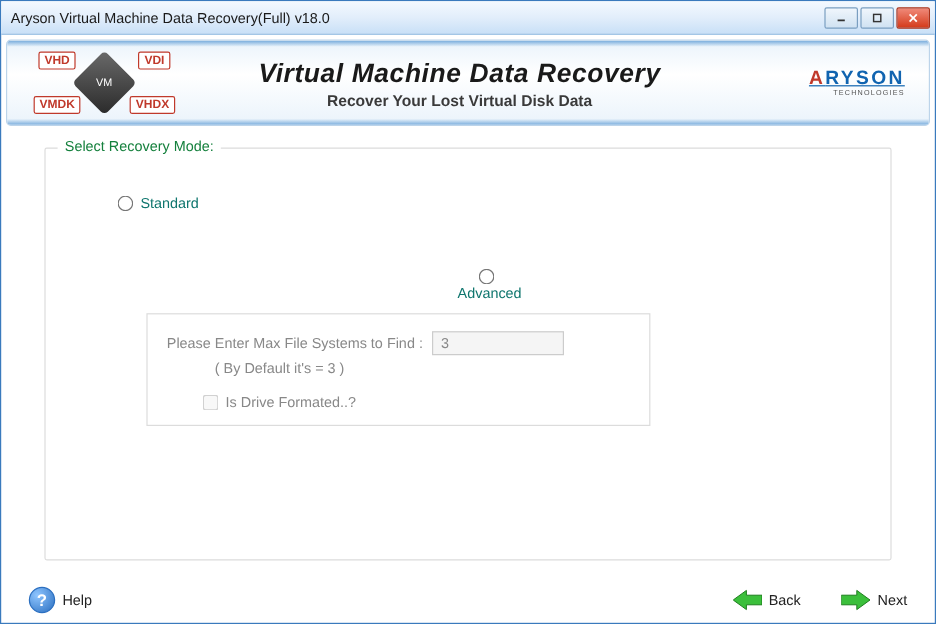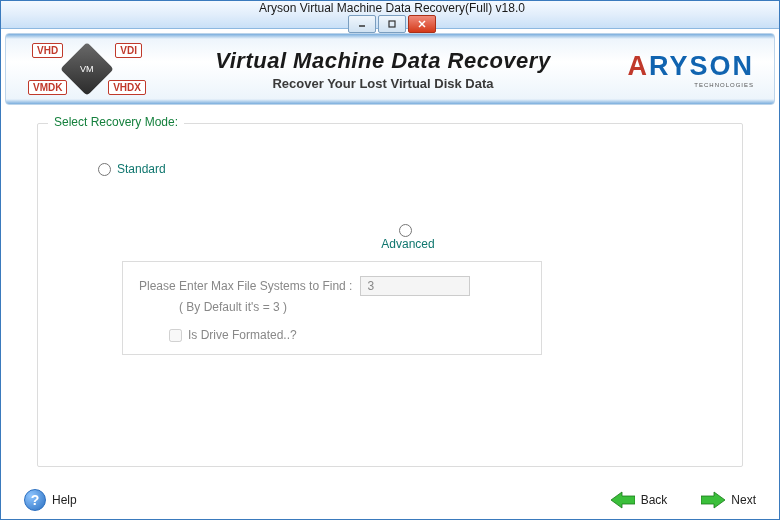--- a/index.html
+++ b/index.html
@@ -1,19 +1,19 @@
 <!DOCTYPE html>
 <html><head>
 <meta charset="utf-8">
 <style>
 * { box-sizing: border-box; margin: 0; padding: 0; }
 body { width: 780px; height: 520px; font-family: "Segoe UI", Tahoma, sans-serif; font-size: 12px; background: #fff; overflow: hidden; border: 1px solid #3a7abd; }
 
 
-.titlebar { height: 28px; background: linear-gradient(to bottom, #f4f9ff 0%, #e2eefb 50%, #c9e0f7 100%); border-bottom: 1px solid #8db8e0; display: flex; align-items: center; padding: 0 4px 0 8px; flex-direction: column; }
+.titlebar { height: 28px; background: linear-gradient(to bottom, #f4f9ff 0%, #e2eefb 50%, #c9e0f7 100%); border-bottom: 1px solid #8db8e0; display: flex; align-items: center; padding: 0 4px 0 8px; }
 .titlebar-title { flex: 1; color: #1a1a1a; font-size: 12px; }
 .window-controls { display: flex; gap: 2px; }
 .win-btn { width: 28px; height: 18px; border: 1px solid #7a9ec0; border-radius: 2px; display: flex; align-items: center; justify-content: center; font-size: 10px; background: linear-gradient(to bottom, #f0f6fc, #d0e2f2); cursor: pointer; }
 .win-btn.close { background: linear-gradient(to bottom, #f08a7a, #d43a1a); color: #fff; border-color: #aa3018; }
 .win-btn svg { width: 10px; height: 10px; }
 
 
 .banner-wrap { padding: 4px 4px 0 4px; }
 .banner { height: 72px; background: linear-gradient(to bottom, #eaf3fb 0%, #ffffff 40%, #eaf3fb 100%); border: 1px solid #bcd4ea; border-radius: 4px; display: flex; align-items: center; padding: 0 20px 0 6px; position: relative; overflow: hidden; }
 .banner::before, .banner::after { content: ""; position: absolute; height: 5px; left: 0; right: 0; }
@@ -27,21 +27,21 @@
 .fmt-vhd { top: 4px; left: 20px; }
 .fmt-vdi { top: 4px; right: 20px; }
 .fmt-vmdk { bottom: 4px; left: 16px; }
 .fmt-vhdx { bottom: 4px; right: 16px; }
 
 .banner-text { flex: 1; text-align: center; }
 .banner-title { font-size: 22px; font-weight: bold; color: #1a1a1a; font-style: italic; letter-spacing: 0.5px; }
 .banner-subtitle { font-size: 13px; color: #3a3a3a; font-weight: bold; margin-top: 2px; }
 
 .banner-brand { width: 150px; text-align: right; }
-.brand-name { font-size: 27px; font-weight: bold; letter-spacing: 2px; color: #1164b0; }
+.brand-name { font-size: 16px; font-weight: bold; letter-spacing: 2px; color: #1164b0; text-decoration: underline; }
 .brand-name .letter-a { color: #c0392b; }
 .brand-sub { font-size: 6px; color: #555; letter-spacing: 1px; }
 
 
 .content { padding: 18px 36px 0 36px; }
 .fieldset { border: 1px solid #dcdcdc; border-radius: 2px; padding: 18px 24px 22px 24px; height: 344px; position: relative; }
 .fieldset-legend { font-size: 12px; color: #15803d; position: absolute; top: -9px; left: 10px; background: #fff; padding: 0 6px; }
 
 .radio-row { display: flex; align-items: center; margin: 20px 0 0 36px; }
 .radio-row input[type="radio"] { margin-right: 6px; }

